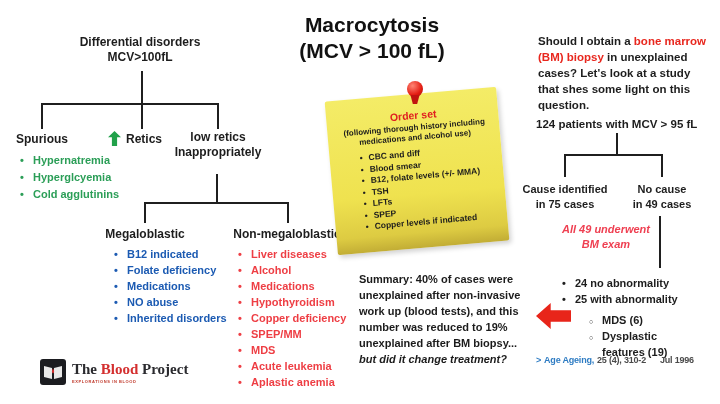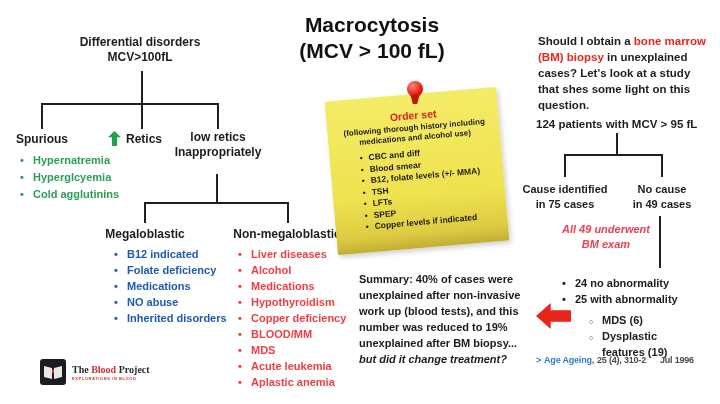--- a/index.html
+++ b/index.html
@@ -65,21 +65,21 @@
   ul.sub-findings li::before{content:"\25CB";position:absolute;left:0;font-size:7px;top:2px;}
   .citation{left:536px;top:355px;font-size:9px;letter-spacing:-0.2px;display:flex;align-items:baseline;}
   .citation .chev{color:#2e7cc3;margin-right:3px;}
   .citation .journal{color:#2e7cc3;}
   .citation .detail{color:#4a4a4a;margin-left:3px;}
   .citation .date{color:#4a4a4a;margin-left:14px;}
 
   
   .logo{left:40px;top:359px;display:flex;align-items:center;gap:6px;}
   .logo-text{display:flex;flex-direction:column;}
-  .logo-words{font-family:"Liberation Serif",serif;font-size:10px;color:#2a2a2e;}
+  .logo-words{font-family:"Liberation Serif",serif;font-size:15px;color:#2a2a2e;}
   .logo-words .blood{color:#d42f2f;}
   .logo-tagline{font-size:4px;color:#c0392b;letter-spacing:0.6px;margin-top:1px;}
 </style>
 </head>
 <body>
 
 <div class="canvas">
 
   <div class="abs diff-header center">
     <div>Differential disorders</div>
@@ -124,21 +124,21 @@
       <li>Inherited disorders</li>
     </ul>
 
   <div class="abs nonmega-label center">Non-megaloblastic</div>
   <ul class="abs plist red">
       <li>Liver diseases</li>
       <li>Alcohol</li>
       <li>Medications</li>
       <li>Hypothyroidism</li>
       <li>Copper deficiency</li>
-      <li>BLOOD/MM</li>
+      <li>SPEP/MM</li>
       <li>MDS</li>
       <li>Acute leukemia</li>
       <li>Aplastic anemia</li>
     </ul>
 
   <div class="abs main-title center">
     <div>Macrocytosis</div>
     <div>(MCV &gt; 100 fL)</div>
   </div>
 

